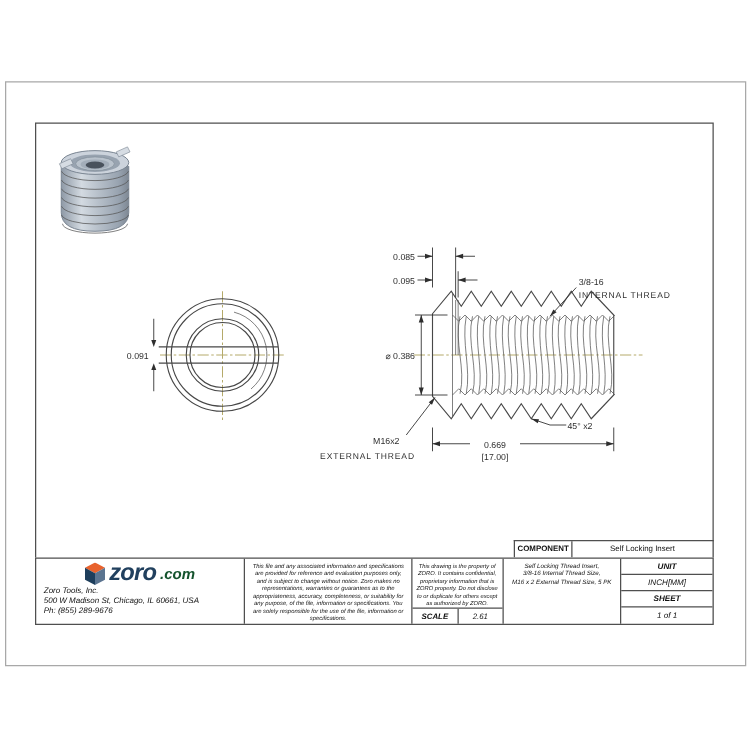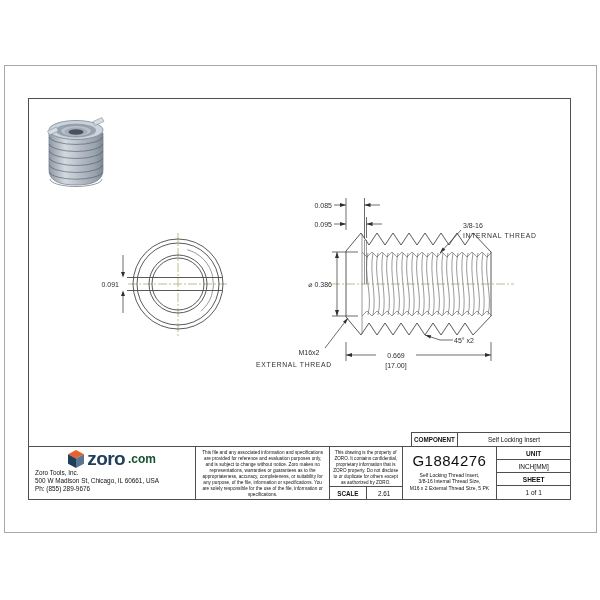--- a/index.html
+++ b/index.html
@@ -16,21 +16,21 @@
   .arr{fill:#2e2e2e;stroke:none;}
   text{font-family:"Liberation Sans",sans-serif;fill:#2e2e2e;}
   .dim{font-size:7px;}
   .lbl{font-size:6.8px;letter-spacing:0.7px;}
   
   .titleblock{left:28px;top:432px;width:543px;height:68px;color:#111;}
   .tb-comp{position:absolute;left:383px;top:0;width:160px;height:14px;border:1px solid #4f4f4f;border-bottom:none;display:flex;box-sizing:border-box;background:#fff;}
   .tb-comp-label{width:45px;border-right:1px solid #4f4f4f;font-weight:bold;font-size:6.3px;display:flex;align-items:center;justify-content:center;}
   .tb-comp-value{flex:1;font-size:6.3px;display:flex;align-items:center;justify-content:center;}
   .tb-band{position:absolute;left:0;top:14px;width:543px;height:54px;border:1px solid #4f4f4f;box-sizing:border-box;display:flex;background:#fff;}
-  .cell{border-right:1px solid #4f4f4f;box-sizing:border-box;position:relative;}
+  .cell{border-right:1px solid #4f4f4f;box-sizing:border-box;position:relative;font-style:italic;}
   .c1{width:168px;} .c2{width:134px;} .c3{width:73px;} .c4{width:95px;} .c5{width:73px;border-right:none;}
   .logo-row{display:flex;align-items:center;justify-content:center;margin-top:2px;gap:3px;}
   .brand{font-size:19px;font-weight:bold;color:#21405e;letter-spacing:-0.6px;line-height:19px;}
   .tld{font-size:12px;font-weight:bold;color:#14532d;}
   .addr{margin:1px 0 0 6px;font-size:6.4px;line-height:8px;color:#111;}
   .disc{padding:3px 4px;font-size:4.7px;line-height:6px;text-align:center;font-weight:500;color:#111;}
   .disc2{padding:3px 3px 0 3px;font-size:4.6px;line-height:5.9px;text-align:center;font-weight:500;color:#111;}
   .scale-row{position:absolute;bottom:0;left:0;right:0;height:12px;border-top:1px solid #4f4f4f;display:flex;}
   .scale-label{width:36px;border-right:1px solid #4f4f4f;font-weight:bold;font-size:6.3px;display:flex;align-items:center;justify-content:center;}
   .scale-value{flex:1;font-size:6.3px;display:flex;align-items:center;justify-content:center;}
@@ -180,21 +180,20 @@
         <div class="disc">This file and any associated information and specifications are provided for reference and evaluation purposes only, and is subject to change without notice. Zoro makes no representations, warranties or guarantees as to the appropriateness, accuracy, completeness, or suitability for any purpose, of the file, information or specifications. You are solely responsible for the use of the file, information or specifications.</div>
       </div>
       <div class="cell c3">
         <div class="disc2">This drawing is the property of ZORO. It contains confidential, proprietary information that is ZORO property. Do not disclose to or duplicate for others except as authorized by ZORO.</div>
         <div class="scale-row">
           <div class="scale-label">SCALE</div>
           <div class="scale-value">2.61</div>
         </div>
       </div>
       <div class="cell c4">
-        <div class="gnum">G1884276</div>
         <div class="desc">
           <div>Self Locking Thread Insert,</div>
           <div>3/8-16 Internal Thread Size,</div>
           <div>M16 x 2 External Thread Size, 5 PK</div>
         </div>
       </div>
       <div class="cell c5">
         <div class="tb-r hdr">UNIT</div>
         <div class="tb-r">INCH[MM]</div>
         <div class="tb-r hdr">SHEET</div>

